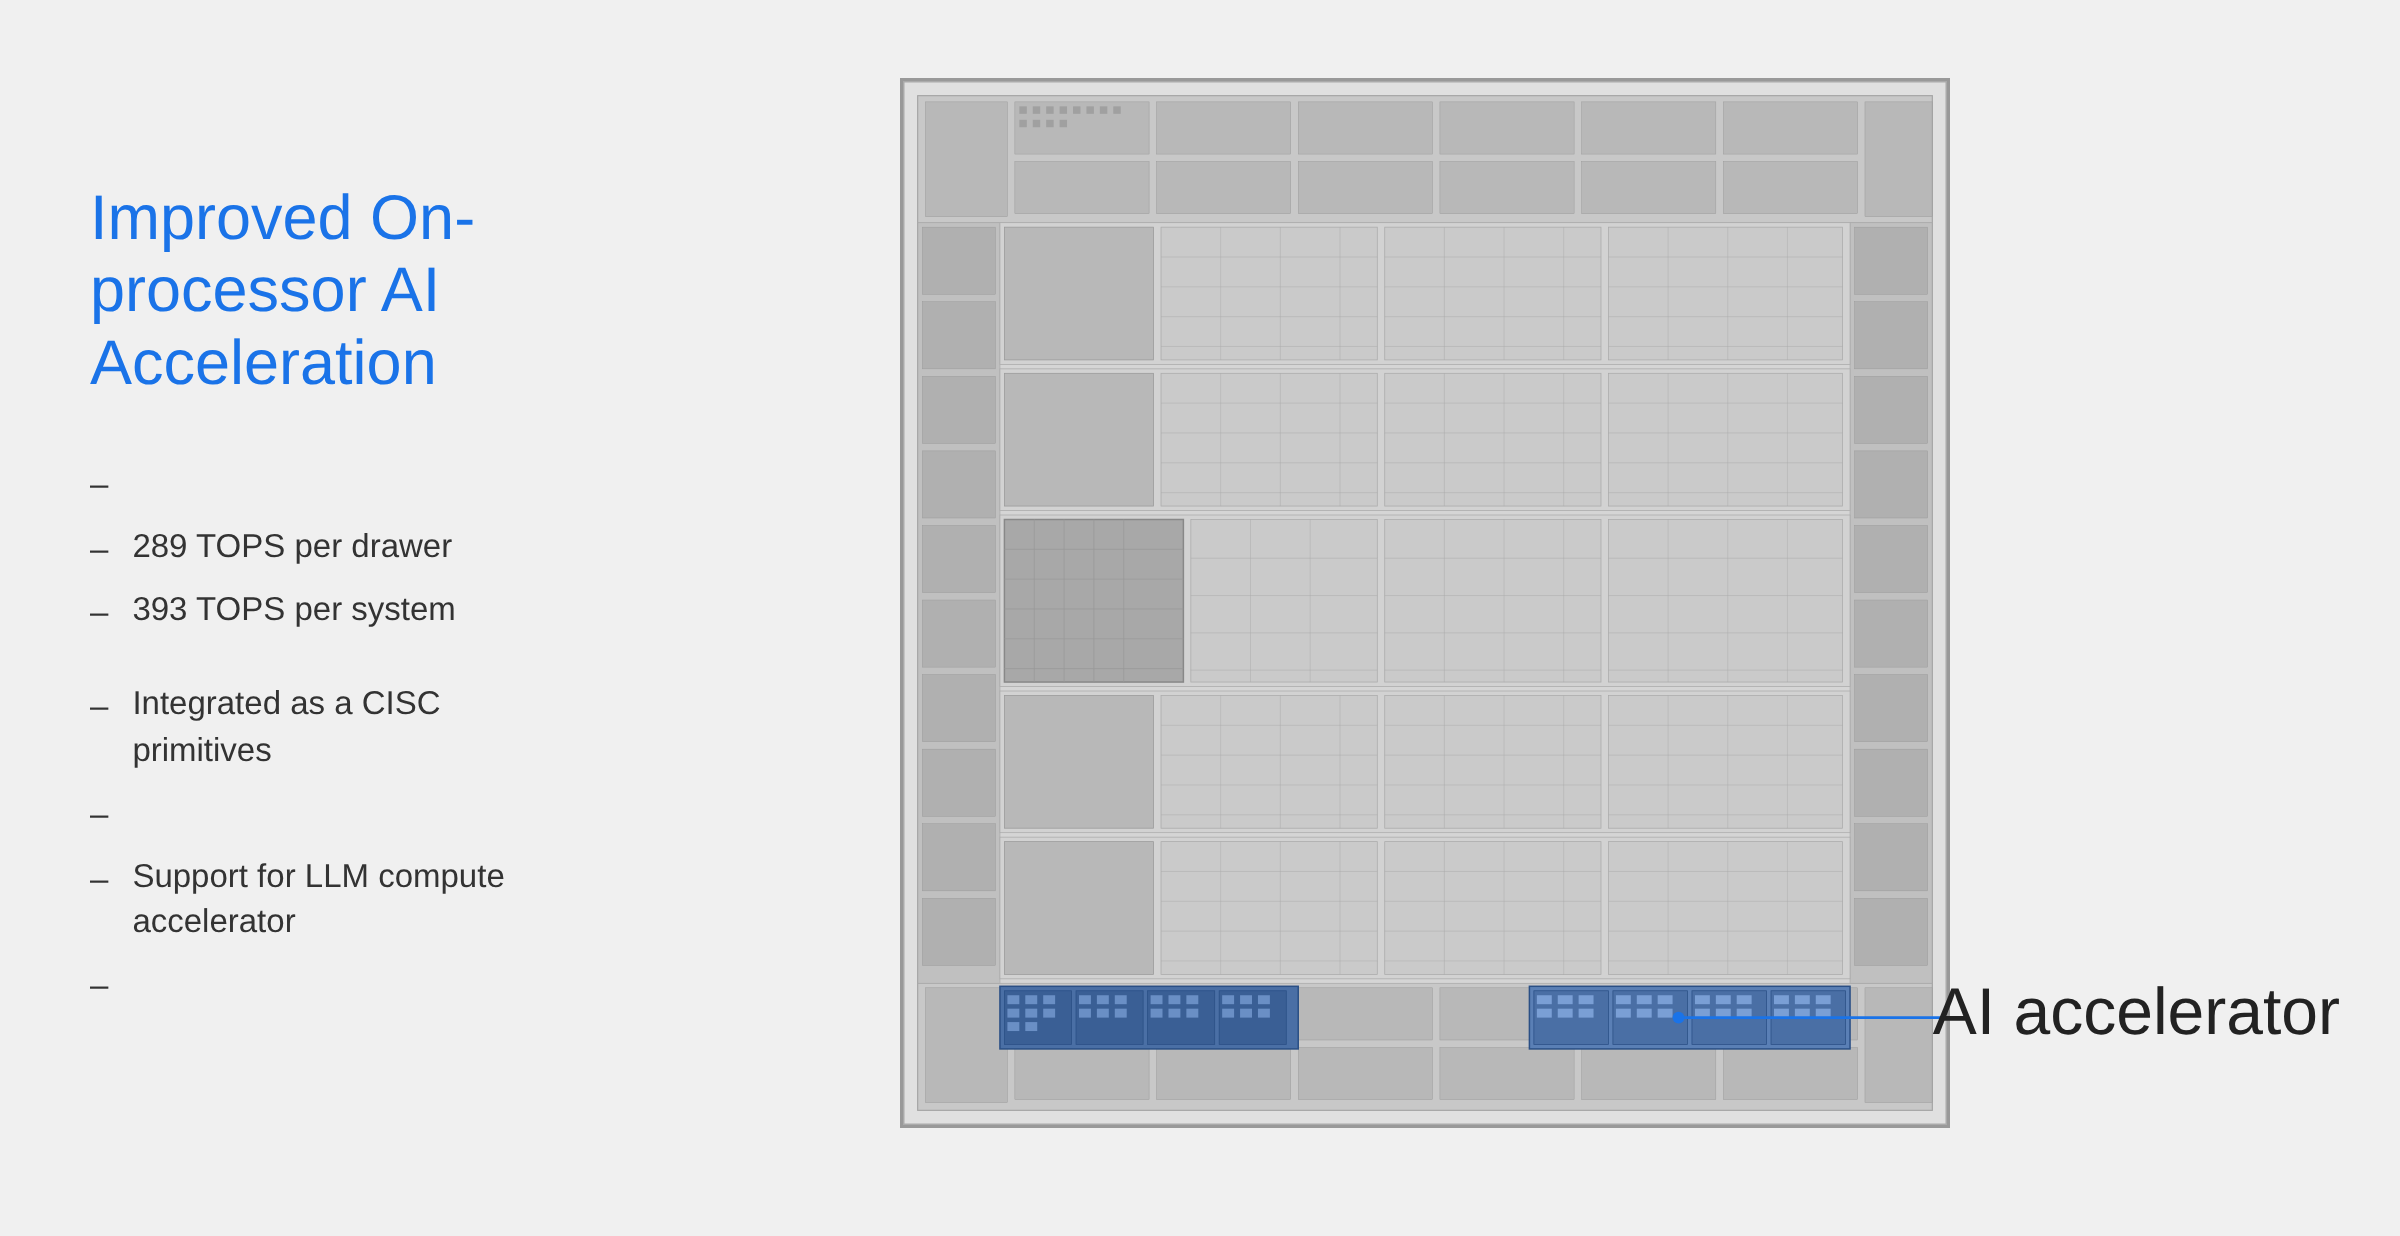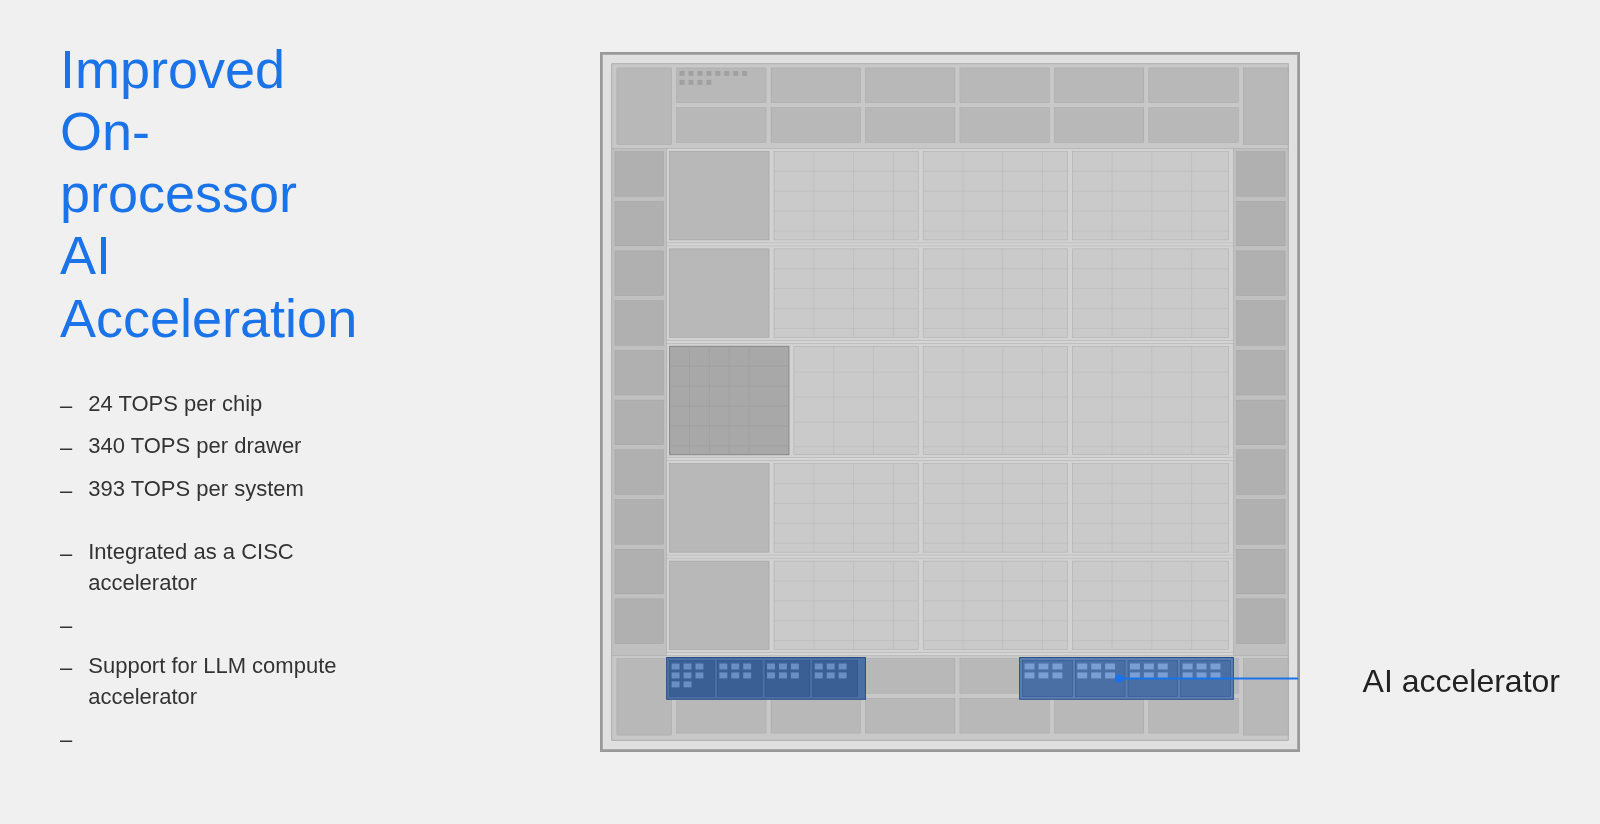--- a/index.html
+++ b/index.html
@@ -26,21 +26,21 @@
       padding: 40px 60px;
     }
 
     .left-panel {
       width: 320px;
       flex-shrink: 0;
       padding-right: 20px;
     }
 
     .title {
-      font-size: 54px;
+      font-size: 42px;
       font-weight: 300;
       color: #1a73e8;
       line-height: 1.15;
       margin-bottom: 40px;
     }
 
     .bullet-group {
       margin-bottom: 30px;
     }
 
@@ -78,36 +78,35 @@
 </head>
 <body>
 
 <div class="page-container">
   <div class="left-panel">
     <h1 class="title">Improved On-processor AI Acceleration</h1>
 
     <div class="bullet-group">
       <div class="bullet-item">
         <span class="bullet-dash">–</span>
-        <span>24 TOPS per chip</span>
-      </div>
-      <div class="bullet-item">
-        <span class="bullet-dash">–</span>
-        <span>340 TOPS per drawer</span>
+      </div>
+      <div class="bullet-item">
+        <span class="bullet-dash">–</span>
+        <span>289 TOPS per drawer</span>
       </div>
       <div class="bullet-item">
         <span class="bullet-dash">–</span>
         <span>393 TOPS per system</span>
       </div>
     </div>
 
     <div class="bullet-group">
       <div class="bullet-item">
         <span class="bullet-dash">–</span>
-        <span>Integrated as a CISC accelerator</span>
+        <span>Integrated as a CISC primitives</span>
       </div>
       <div class="bullet-item">
         <span class="bullet-dash">–</span>
       </div>
       <div class="bullet-item">
         <span class="bullet-dash">–</span>
         <span>Support for LLM compute accelerator</span>
       </div>
       <div class="bullet-item">
         <span class="bullet-dash">–</span>
@@ -438,17 +437,17 @@
             <rect x="612" y="622" width="10" height="6"></rect>
         </g>
 
         <line x1="520" y1="628" x2="700" y2="628" stroke="#1a73e8" stroke-width="2"></line>
         <circle cx="520" cy="628" r="4" fill="#1a73e8"></circle>
 
       </svg>
 
       
       <div style="position:absolute; right:-240px; bottom:72px; display:flex; align-items:center; white-space:nowrap;">
-        <span style="font-size:32px; font-weight:400; color:#222;margin-left:48px;">AI accelerator</span>
+        <span style="font-size:44px; font-weight:400; color:#222;margin-left:48px;">AI accelerator</span>
       </div>
     </div>
   </div>
 </div>
 
 </body></html>

